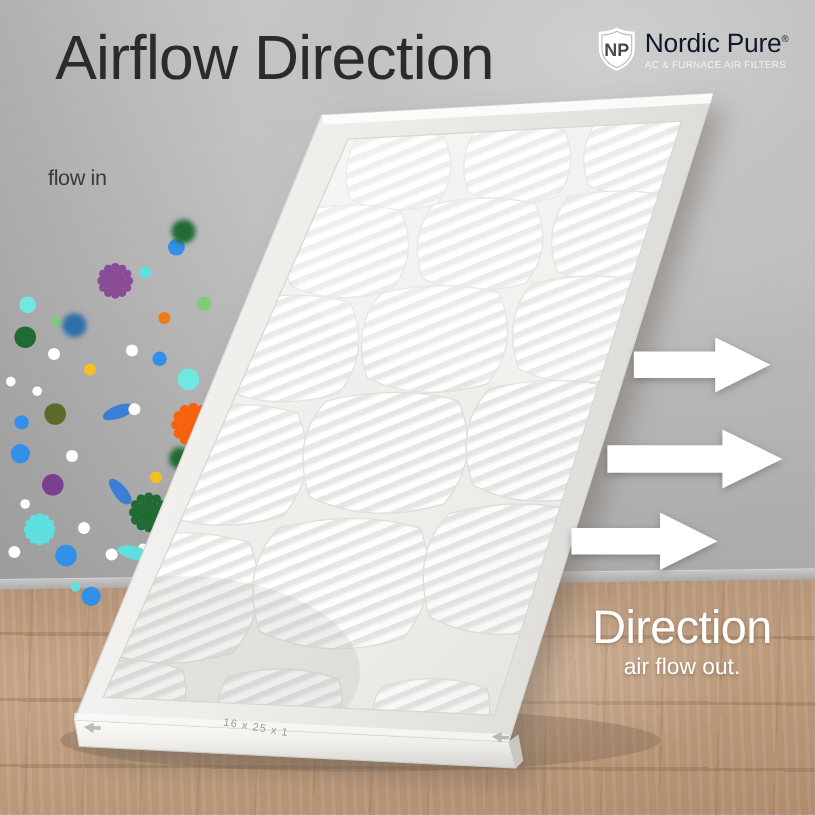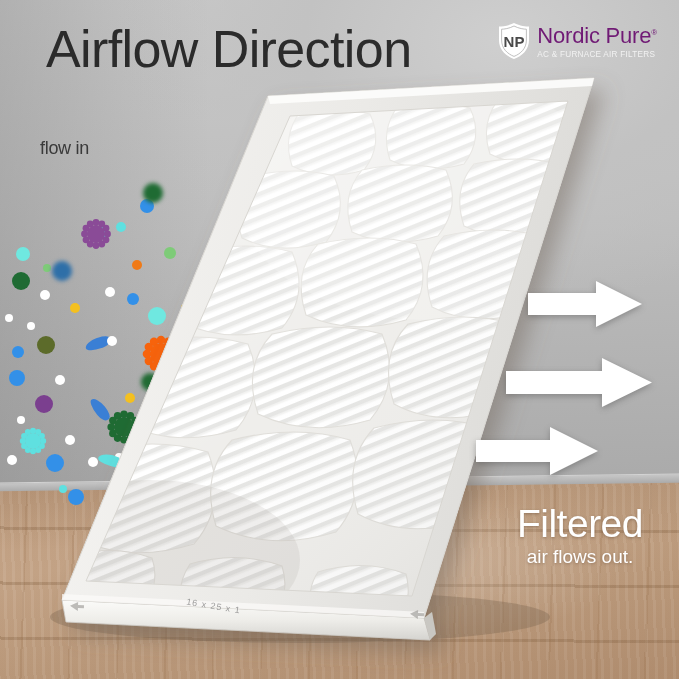--- a/index.html
+++ b/index.html
@@ -84,21 +84,21 @@
   .filtered .small {
     display:block; font-size:19px; line-height:22px; margin-top:1px;
     text-shadow:0 1px 3px rgba(90,65,45,.45);
   }
 
   
   .logo { position:absolute; right:22px; top:22px; display:flex; align-items:center; gap:6px; }
   .logo .shield { width:34px; height:38px; }
   .logo .words { display:flex; flex-direction:column; }
   .logo .brand {
-    font-size:22px; line-height:22px; color:#701a75; letter-spacing:-.2px; position:relative;
+    font-size:22px; line-height:22px; color:#0f172a; letter-spacing:-.2px; position:relative;
   }
   .logo .brand .reg { font-size:8px; vertical-align:super; }
   .logo .tag {
     font-size:8.2px; line-height:10px; color:#f2f2f2; letter-spacing:.25px; margin-top:2px;
   }
 
   
   #filter { position:absolute; left:0; top:0; width:679px; height:679px; pointer-events:none; }
 
   
@@ -317,22 +317,22 @@
   </div>
 
   <div class="title">Airflow Direction</div>
 
   <div class="airborne">
     <br>
     <span class="sub">flow in</span>
   </div>
 
   <div class="filtered">
-    <span class="big">Filtered</span>
-    <span class="small">air flows out.</span>
+    <span class="big">Direction</span>
+    <span class="small">air flow out.</span>
   </div>
 
   <div class="logo">
     <svg class="shield" viewBox="0 0 34 38">
       <path d="M17 1 C11 4 5 4.5 2 4.5 L2 18 C2 28 9 34 17 37 C25 34 32 28 32 18 L32 4.5 C29 4.5 23 4 17 1 Z" fill="#ffffff"></path>
       <path d="M17 4 C12 6.6 7 7.2 4.6 7.2 L4.6 18 C4.6 26.6 10.4 31.8 17 34.4 C23.6 31.8 29.4 26.6 29.4 18 L29.4 7.2 C27 7.2 22 6.6 17 4 Z" fill="none" stroke="#b9b9b9" stroke-width="0.9"></path>
       <text x="17" y="25" text-anchor="middle" font-family="'Liberation Sans', sans-serif" font-size="15" font-weight="bold" fill="#4a4a4a">NP</text>
     </svg>
     <div class="words">
       <div class="brand">

